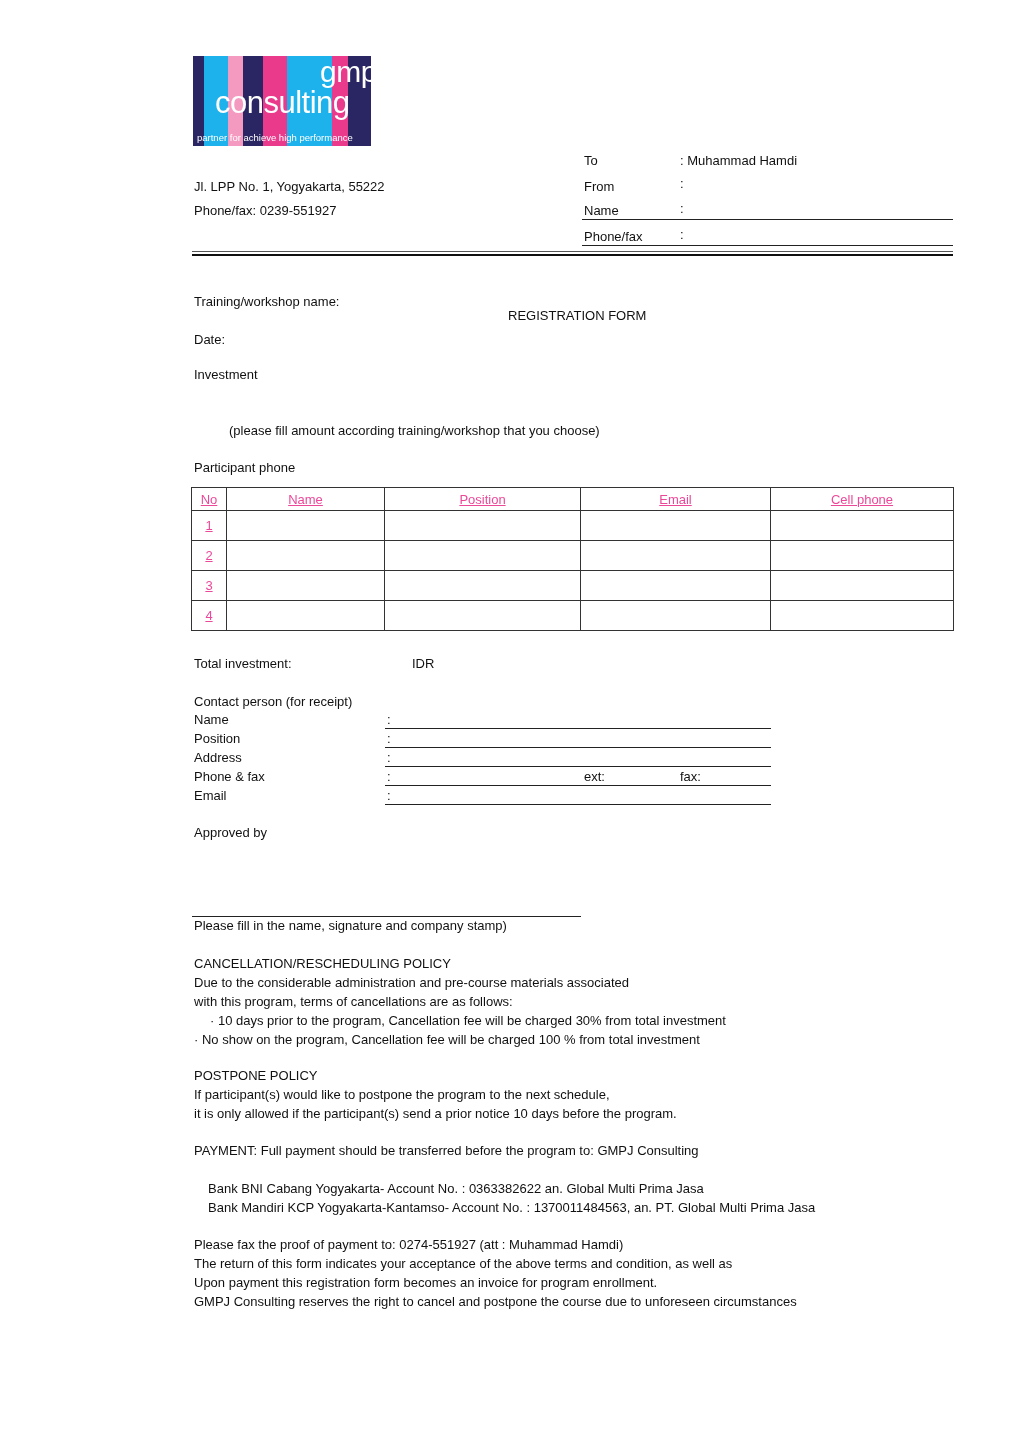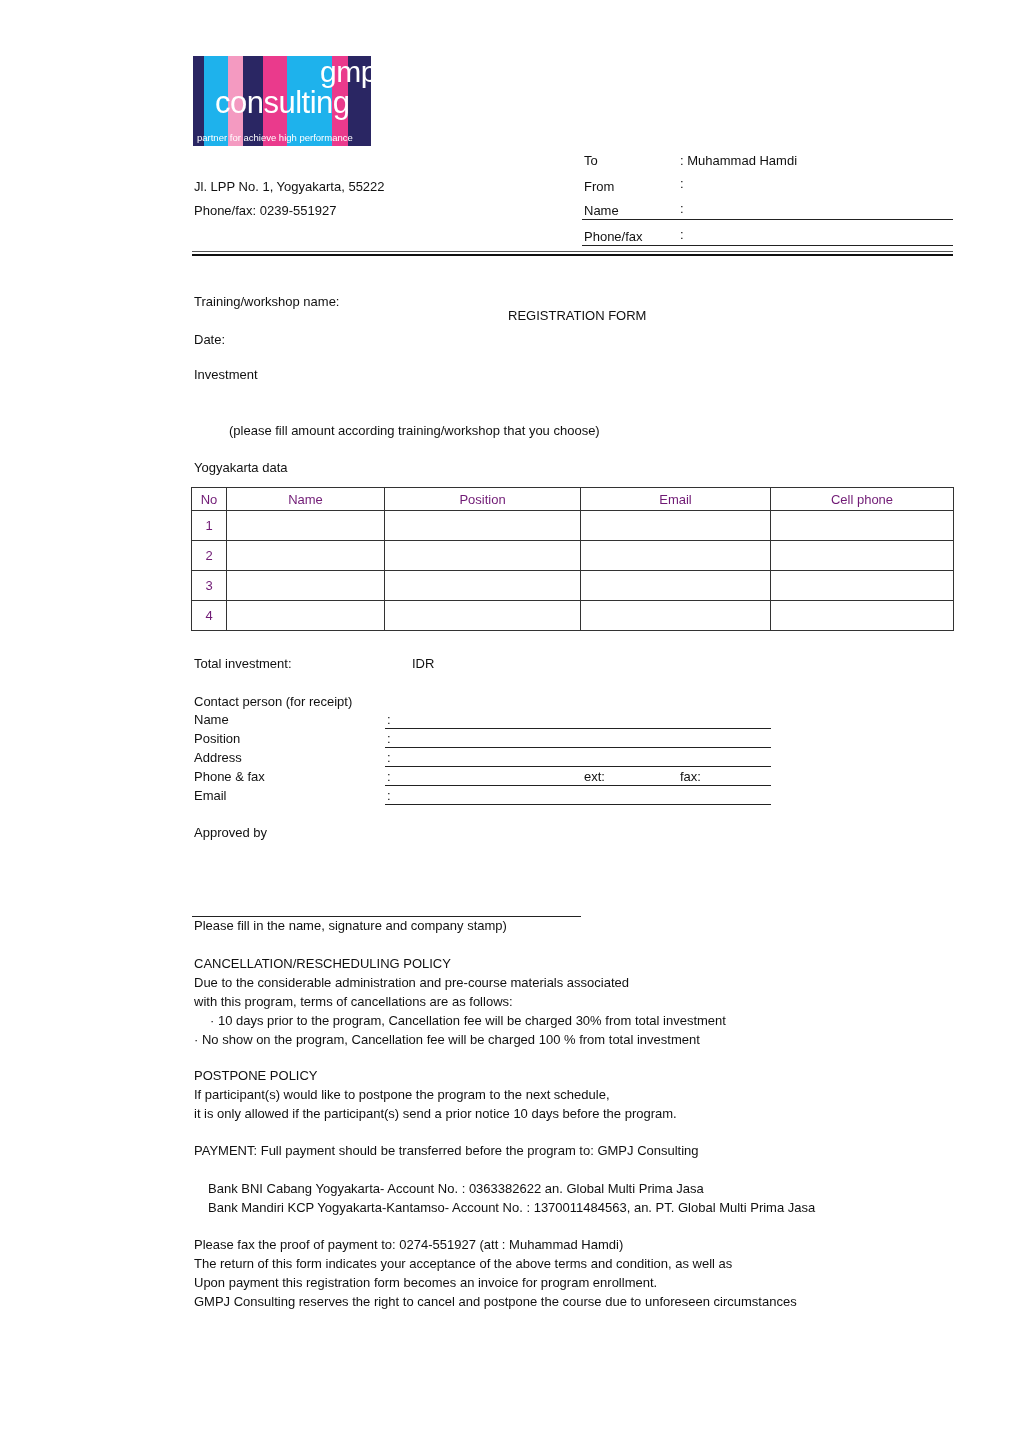--- a/index.html
+++ b/index.html
@@ -10,21 +10,21 @@
   .logo { position:absolute; left:193px; top:56px; width:198px; height:90px; overflow:hidden; }
   .stripe { position:absolute; top:0; height:90px; }
   .logo .gmpj { position:absolute; right:8px; top:0px; color:#fff; font-size:30px; line-height:32px; font-family:"Liberation Sans", sans-serif; letter-spacing:-0.5px; }
   .logo .consulting { position:absolute; left:22px; top:30px; color:#fff; font-size:31px; line-height:34px; font-family:"Liberation Sans", sans-serif; letter-spacing:-0.5px; }
   .logo .tagline { position:absolute; left:4px; top:76px; color:#fff; font-size:9.5px; line-height:11px; font-family:"Liberation Sans", sans-serif; }
 
   .hline { position:absolute; height:1px; background:#222; }
 
   
   .ptable { position:absolute; left:191px; top:487px; border-collapse:collapse; }
-  .ptable td, .ptable th { border:1.5px solid #333; padding:0; font-weight:normal; font-size:13px; text-align:center; color:#701a75; }
+  .ptable td, .ptable th { border:1.5px solid #333; padding:0; font-weight:normal; font-size:13px; text-align:center; color:#ec4899;text-decoration:underline; }
   .ptable th { height:22px; }
   .ptable td { height:29px; }
 </style>
 </head>
 <body>
 
 <div class="logo">
   <div class="stripe" style="left:0;width:11px;background:#2a2663;"></div>
   <div class="stripe" style="left:11px;width:24px;background:#1eb2ec;"></div>
   <div class="stripe" style="left:35px;width:15px;background:#f49ac1;"></div>
@@ -53,21 +53,21 @@
 <div class="hline" style="left:582px;top:245px;width:371px;"></div>
 
 <div class="hline" style="left:192px;top:251px;width:761px;background:#555;"></div>
 <div class="hline" style="left:192px;top:254px;width:761px;height:2px;background:#111;"></div>
 
 <div class="abs" style="left:508px;top:284px;margin-top:24px;">REGISTRATION FORM</div>
 <div class="abs" style="left:194px;top:294px;">Training/workshop name:</div>
 <div class="abs" style="left:194px;top:332px;">Date:</div>
 <div class="abs" style="left:194px;top:367px;">Investment</div>
 <div class="abs" style="left:229px;top:423px;">(please fill amount according training/workshop that you choose)</div>
-<div class="abs" style="left:194px;top:460px;">Yogyakarta data</div>
+<div class="abs" style="left:194px;top:460px;">Participant phone</div>
 
 <table class="ptable">
   <colgroup>
     <col style="width:35px">
     <col style="width:158px">
     <col style="width:196px">
     <col style="width:190px">
     <col style="width:183px">
   </colgroup>
   <tbody>

